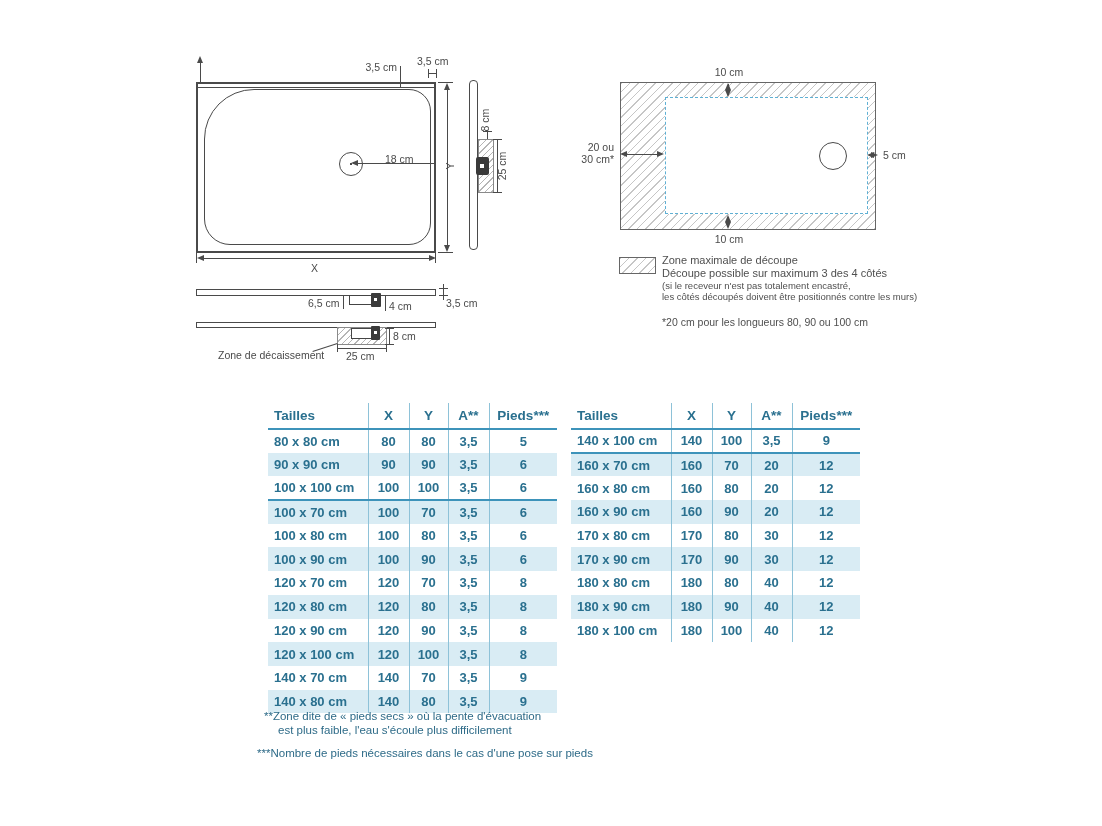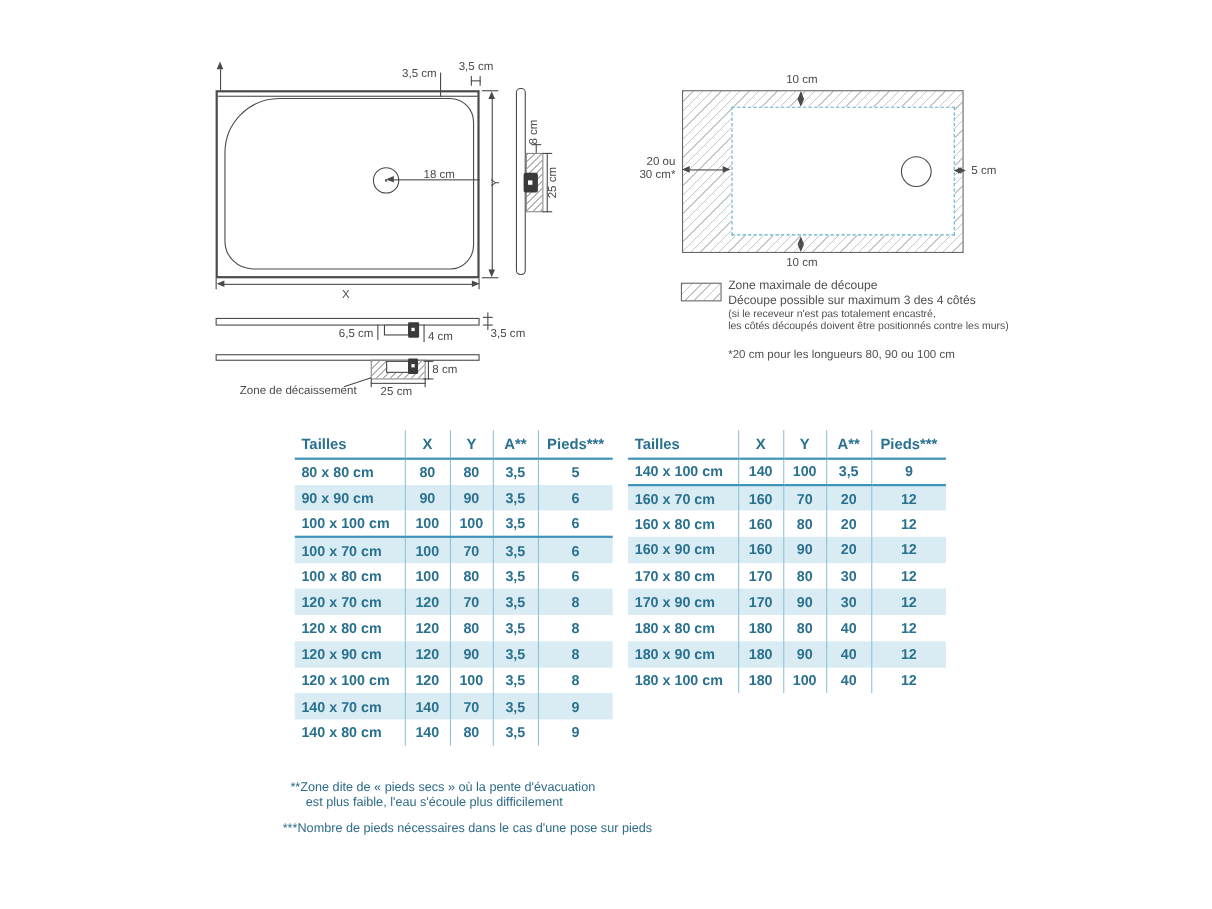--- a/index.html
+++ b/index.html
@@ -17,21 +17,21 @@
   .vl{position:absolute;width:1px;background:var(--diagram-line);}
   .lbl{position:absolute;font-size:10.5px;color:var(--diagram-line);white-space:nowrap;line-height:1.15;}
   .vlbl{transform:rotate(-90deg);}
   .tri{position:absolute;width:0;height:0;}
   .tri.up{border-left:3.5px solid transparent;border-right:3.5px solid transparent;border-bottom:7px solid var(--diagram-line);}
   .tri.down{border-left:3.5px solid transparent;border-right:3.5px solid transparent;border-top:7px solid var(--diagram-line);}
   .tri.left{border-top:3.5px solid transparent;border-bottom:3.5px solid transparent;border-right:7px solid var(--diagram-line);}
   .tri.right{border-top:3.5px solid transparent;border-bottom:3.5px solid transparent;border-left:7px solid var(--diagram-line);}
   .hatch{background-image:repeating-linear-gradient(135deg,#b5b5b5 0,#b5b5b5 1px,transparent 1px,transparent 4.5px);}
   .hatch-lt{background-image:repeating-linear-gradient(135deg,#c6c6c6 0,#c6c6c6 1px,transparent 1px,transparent 6px);}
-  .spec-table{position:absolute;border-collapse:collapse;table-layout:fixed;}
+  .spec-table{position:absolute;border-collapse:collapse;table-layout:fixed;margin-top:12px;}
   .spec-table th,.spec-table td{font-weight:bold;color:var(--table-text);padding:0;text-align:center;white-space:nowrap;}
   .spec-table th{font-size:13.5px;height:26px;border-bottom:2px solid var(--section-line);}
   .spec-table td{font-size:13px;height:23.7px;}
   .spec-table th+th,.spec-table td+td{border-left:1px solid var(--column-line);}
   .spec-table .c0{text-align:left;padding-left:6px;}
   .spec-table tbody tr:nth-child(even){background:var(--row-shade);}
   .spec-table tbody tr.section-start td{border-top:2px solid var(--section-line);}
   .legend-line{font-size:11px;color:var(--legend-text);line-height:13px;}
   .legend-small{font-size:9.5px;color:var(--legend-text);line-height:11px;}
   .fn{position:absolute;font-size:11.5px;color:var(--footnote-text);white-space:nowrap;}
@@ -212,20 +212,27 @@
           <td class="c4">6</td>
         </tr>
         <tr>
           <td class="c0">100 x 80 cm</td>
           <td class="c1">100</td>
           <td class="c2">80</td>
           <td class="c3">3,5</td>
           <td class="c4">6</td>
         </tr>
         <tr>
+          <td class="c0">100 x 90 cm</td>
+          <td class="c1">100</td>
+          <td class="c2">90</td>
+          <td class="c3">3,5</td>
+          <td class="c4">6</td>
+        </tr>
+        <tr>
           <td class="c0">120 x 70 cm</td>
           <td class="c1">120</td>
           <td class="c2">70</td>
           <td class="c3">3,5</td>
           <td class="c4">8</td>
         </tr>
         <tr>
           <td class="c0">120 x 80 cm</td>
           <td class="c1">120</td>
           <td class="c2">80</td>

